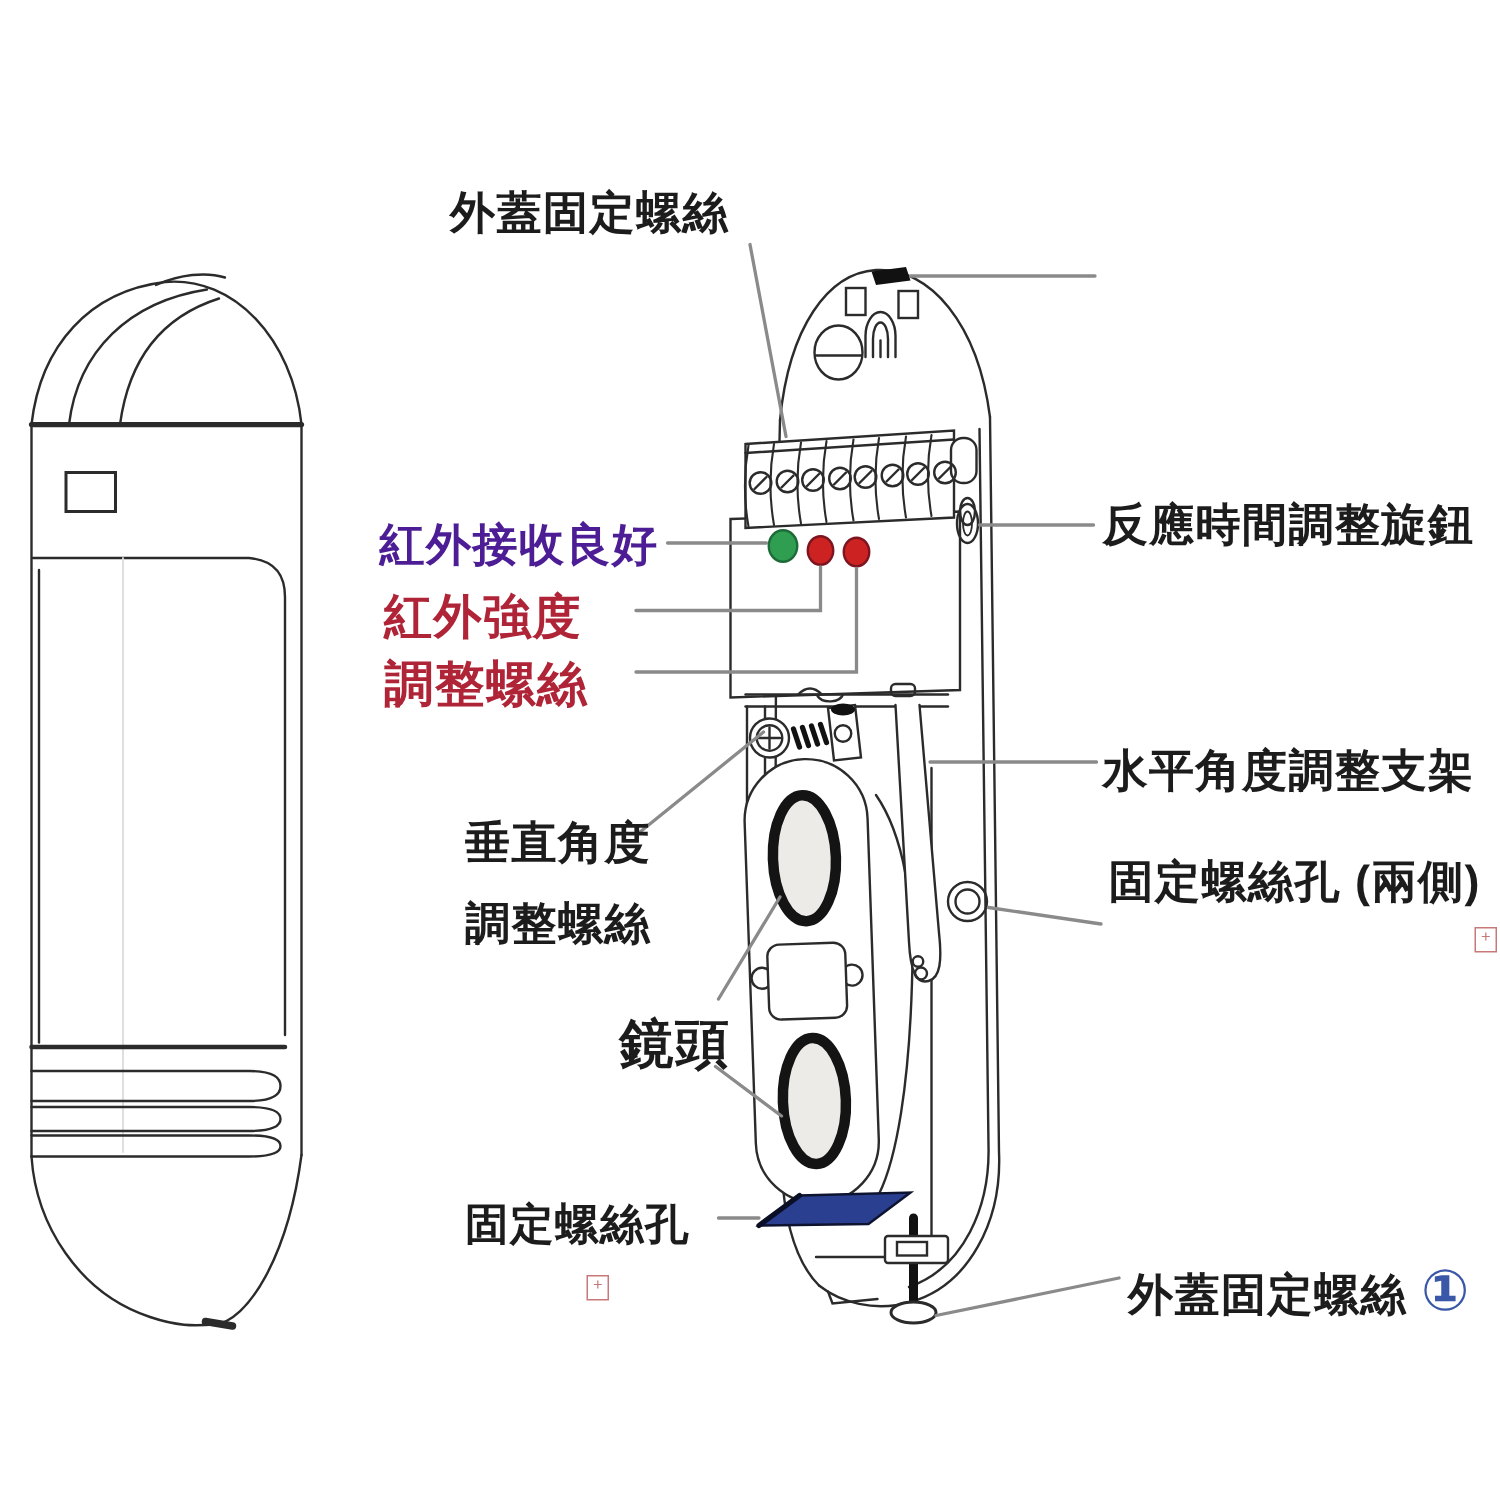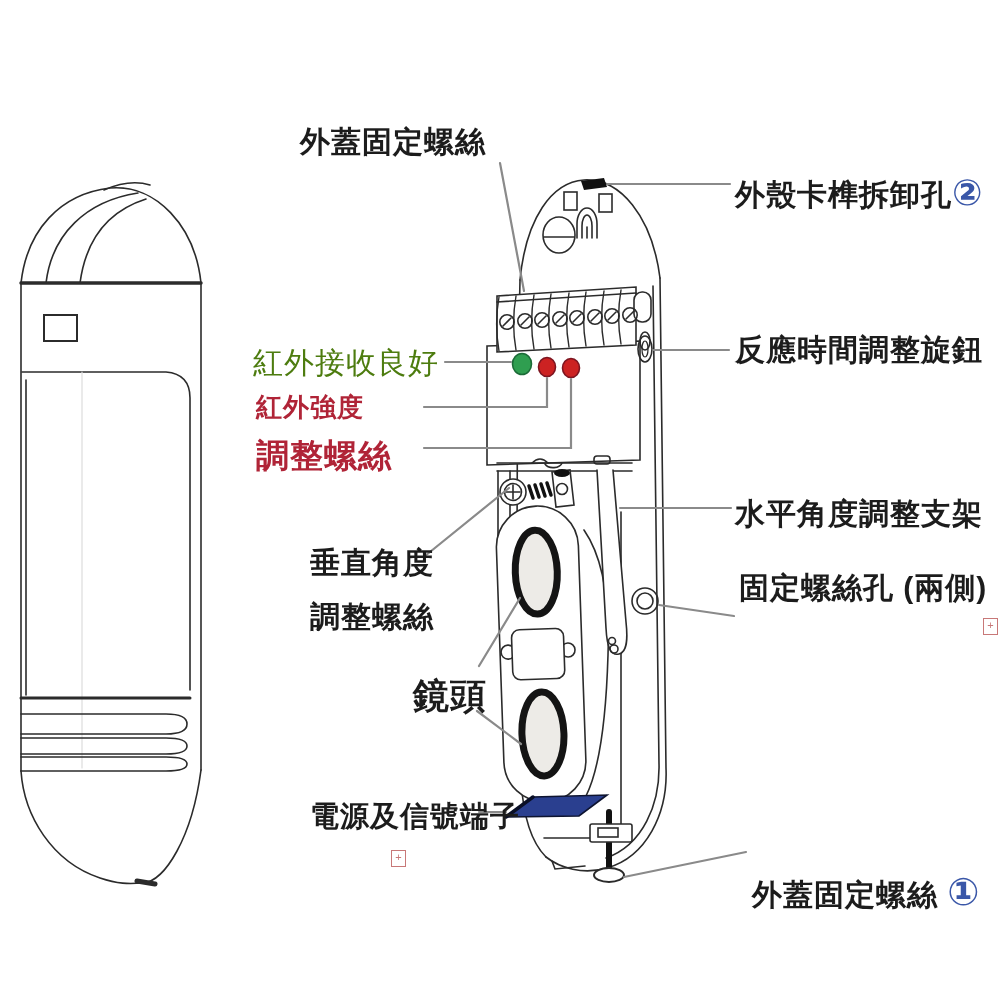--- a/index.html
+++ b/index.html
@@ -3,21 +3,21 @@
 <meta charset="utf-8">
 <style>
   html,body{margin:0;padding:0;background:#ffffff;}
   #stage{
     position:relative;width:1000px;height:1000px;background:#ffffff;overflow:hidden;
     font-family:"Liberation Sans","DejaVu Sans",sans-serif;
   }
   #art{position:absolute;left:0;top:0;width:1000px;height:1000px;}
   .lbl{position:absolute;color:#1c1c1c;font-weight:600;white-space:nowrap;letter-spacing:1px;}
   .lbl.black{color:#1c1c1c;}
-  .lbl.green{color:#4d7c0f;font-weight:400;}
+  .lbl.green{color:#4c1d95;font-weight:700;}
   .lbl.red{color:#b02437;font-weight:700;}
   .marker{color:#3a57a8;font-weight:600;}
   .ph{ 
     position:absolute;width:13px;height:15px;border:1px solid #c87878;color:#c87878;
     font-size:11px;line-height:13px;text-align:center;font-weight:400;background:#fff;
   }
 </style>
 </head>
 <body>
 
@@ -217,45 +217,42 @@
       <path d="M 425,556 L 509,488"></path>
       <path d="M 479,666 L 520,598"></path>
       <path d="M 477,711 L 521,744"></path>
       <path d="M 479,812 H 506"></path>
       <path d="M 624,877 L 746,852"></path>
     </g>
   </svg>
 
   <div class="lbl black" style="left:300px;top:122px;font-size:30px;">外蓋固定螺絲</div>
 
-  <div class="lbl black" style="left:735px;top:172px;font-size:30px;">
-    <span>外殼卡榫拆卸孔</span><span class="marker" style="font-size:36px;">②</span>
-  </div>
 
   <div class="lbl green" style="left:253px;top:343px;font-size:30px;">紅外接收良好</div>
 
-  <div class="lbl red" style="left:256px;top:390px;font-size:26px;">紅外強度</div>
+  <div class="lbl red" style="left:256px;top:390px;font-size:32px;">紅外強度</div>
 
   <div class="lbl red" style="left:256px;top:434px;font-size:33px;">調整螺絲</div>
 
   <div class="lbl black" style="left:735px;top:330px;font-size:30px;text-align:center;">反應時間調整旋鈕</div>
 
   <div class="lbl black" style="left:735px;top:494px;font-size:30px;">水平角度調整支架</div>
 
   <div class="lbl black" style="left:310px;top:536px;font-size:30px;line-height:54px;">
     <div>垂直角度</div>
     <div>調整螺絲</div>
   </div>
 
   <div class="lbl black" style="left:739px;top:568px;font-size:30px;">固定螺絲孔 (兩側)</div>
   <div class="ph" style="left:983px;top:618px;">+</div>
 
   <div class="lbl black" style="left:413px;top:672px;font-size:36px;">鏡頭</div>
 
-  <div class="lbl black" style="left:310px;top:797px;font-size:29px;">電源及信號端子</div>
+  <div class="lbl black" style="left:310px;top:797px;font-size:29px;">固定螺絲孔</div>
   <div class="ph" style="left:391px;top:850px;">+</div>
 
-  <div class="lbl black" style="left:752px;top:870px;font-size:30px;">
+  <div class="lbl black" style="left:752px;top:838px;font-size:30px;">
     <span>外蓋固定螺絲</span>
     <span class="marker" style="font-size:38px;">①</span>
   </div>
 
 </div>
 
 </body></html>

